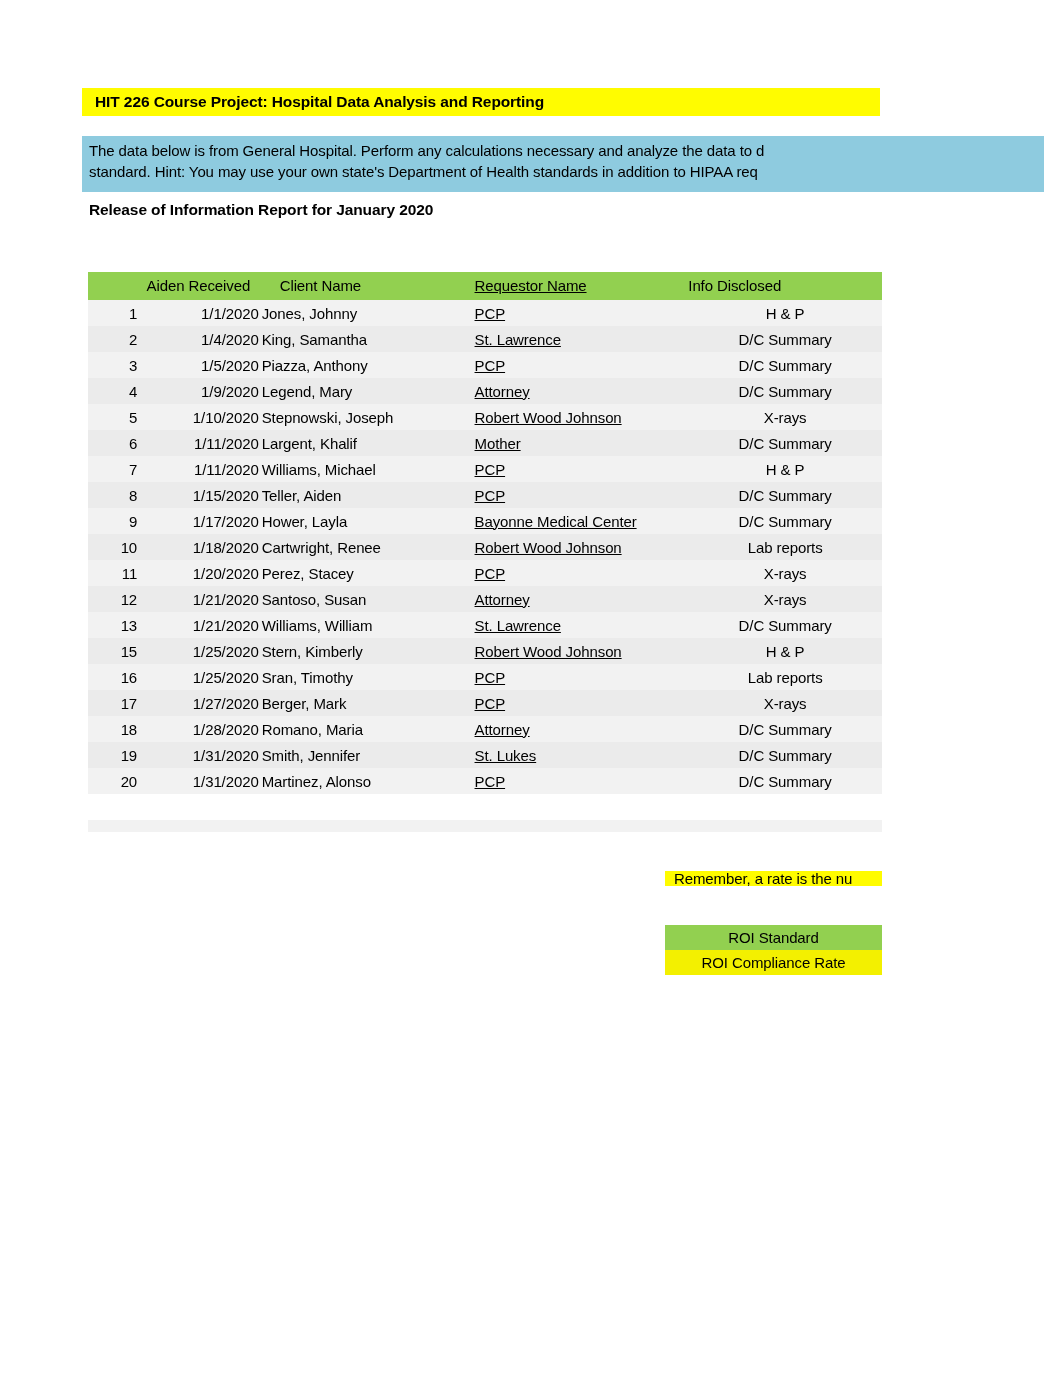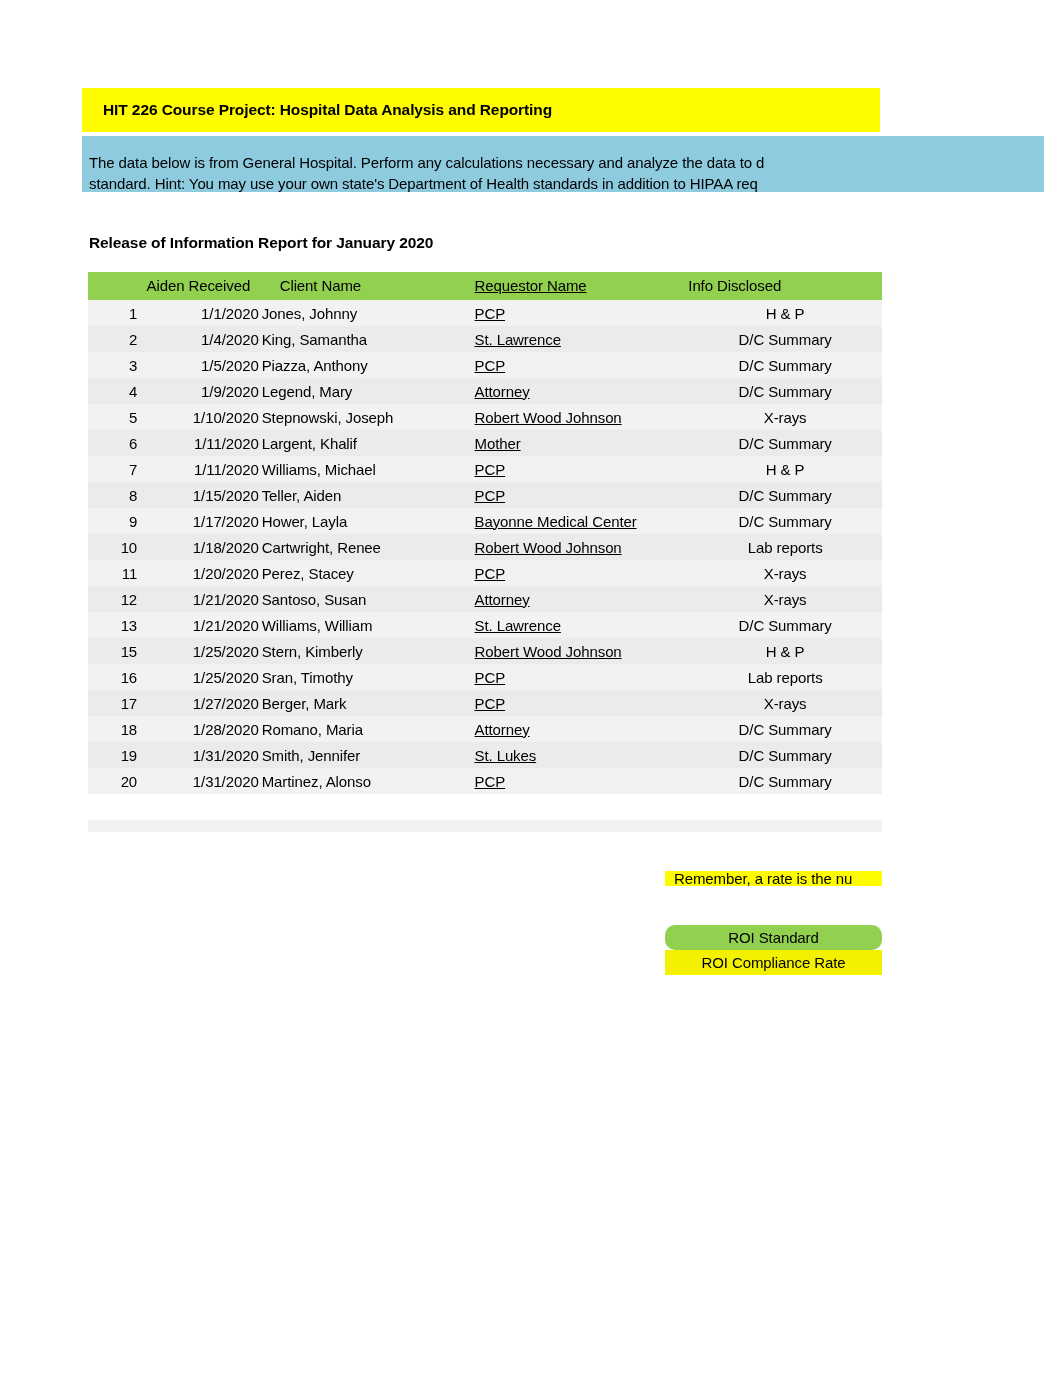--- a/index.html
+++ b/index.html
@@ -15,54 +15,54 @@
     color: #000000;
     overflow: hidden;
   }
 
   
   #title-banner {
     position: absolute;
     left: 82px;
     top: 88px;
     width: 798px;
-    height: 44px;
+    height: 28px;
     background: #fffc00;
     display: flex;
     align-items: center;
-    padding-left: 21px;
+    padding-left: 13px;
     box-sizing: border-box;
     font-size: 15.5px;
     font-weight: bold;
     letter-spacing: -0.1px;
   }
 
   
   #instruction-box {
     position: absolute;
     left: 82px;
     top: 136px;
     width: 962px;
     height: 56px;
     background: #8ecbdf;
-    padding: 16px 0 0 7px;
+    padding: 4px 0 0 7px;
     box-sizing: border-box;
     font-size: 15px;
     line-height: 21px;
     letter-spacing: -0.1px;
     overflow: hidden;
     white-space: nowrap;
   }
   #instruction-box .line { display: block; }
 
   
   #report-subtitle {
     position: absolute;
     left: 89px;
-    top: 234px;
+    top: 201px;
     font-size: 15.5px;
     font-weight: bold;
     letter-spacing: -0.1px;
   }
 
   
   #roi-table {
     position: absolute;
     left: 88px;
     top: 272px;
@@ -133,21 +133,20 @@
     left: 665px;
     top: 925px;
     width: 217px;
     height: 25px;
     background: #92d050;
     display: flex;
     align-items: center;
     justify-content: center;
     font-size: 15px;
     letter-spacing: -0.1px;
-    border-radius: 10px;
   }
   #roi-compliance-box {
     position: absolute;
     left: 665px;
     top: 950px;
     width: 217px;
     height: 25px;
     background: #f3f000;
     display: flex;
     align-items: center;

